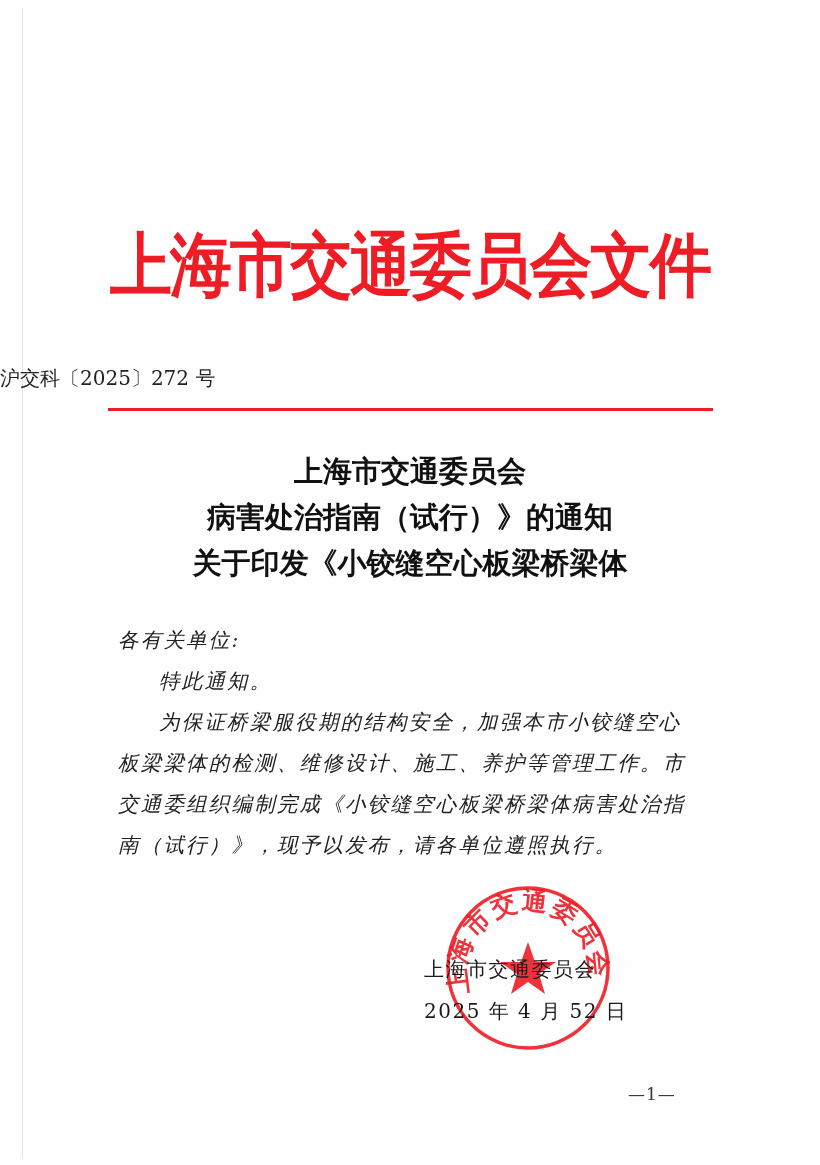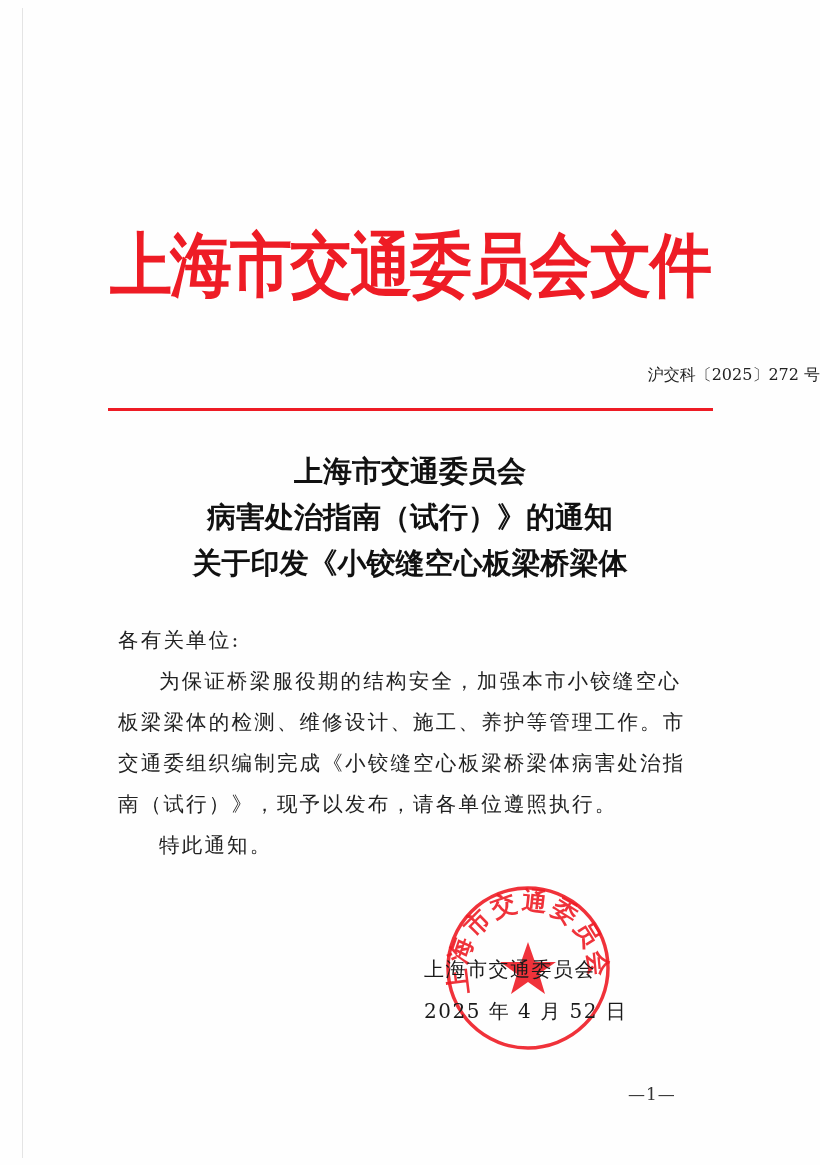--- a/index.html
+++ b/index.html
@@ -7,30 +7,30 @@
          font-family: "DejaVu Serif", "Liberation Serif", serif; color: #1a1a1a; }
   .page { position: absolute; left: 0; top: 0; width: 820px; height: 1165px; background: #fefefe; }
   .edge-line { position: absolute; left: 22px; top: 8px; width: 1px; height: 1150px; background: #e4e4e4; }
 
   .masthead { position: absolute; left: 110px; top: 222px; width: 600px; height: 86px;
               display: flex; justify-content: space-between; align-items: center;
               color: #ee1c25; font-size: 62px; font-weight: bold;
               font-family: "DejaVu Serif", serif; letter-spacing: 0; }
   .masthead span { display: inline-block; width: 60px; text-align: center; transform: scaleY(1.12); }
 
-  .docno { position: absolute; left: 0; width: 820px; top: 365px; text-align: right;
-           font-size: 16px; color: #222; font-family: "DejaVu Serif", serif; }
+  .docno { position: absolute; left: 0; width: 820px; top: 365px; text-align: left;
+           font-size: 20px; color: #222; font-family: "DejaVu Serif", serif; }
 
   .red-rule { position: absolute; left: 108px; top: 408px; width: 605px; height: 3px; background: #ee1c25; }
 
   .title { position: absolute; left: 0; width: 820px; top: 448px; text-align: center;
            font-size: 29px; font-weight: bold; line-height: 46px; color: #111; }
 
   .body-text { position: absolute; left: 118px; width: 580px; top: 620px;
-               font-size: 20.5px; line-height: 41px; color: #222; letter-spacing: 2.2px; }
+               font-size: 20.5px; line-height: 41px; color: #222; letter-spacing: 2.2px; font-style: italic; }
   .body-text p { margin: 0; }
   .indent { text-indent: 2em; }
 
   .seal { position: absolute; left: 444px; top: 884px; width: 168px; height: 168px; }
 
   .sign { position: absolute; left: 424px; width: 200px; top: 948px; font-size: 20px; line-height: 42px;
           color: #1a1a1a; letter-spacing: 1.5px; }
   .sign div { white-space: nowrap; }
 
   .page-num { position: absolute; left: 628px; top: 1084px; font-size: 17px; color: #333; letter-spacing: 1px; }
@@ -59,22 +59,22 @@
   <div class="red-rule"></div>
 
   <div class="title">
     <div>上海市交通委员会</div>
     <div>病害处治指南（试行）》的通知</div>
     <div>关于印发《小铰缝空心板梁桥梁体</div>
   </div>
 
   <div class="body-text">
     <p>各有关单位:</p>
+    <p class="indent">特此通知。</p>
     <p class="indent">为保证桥梁服役期的结构安全，加强本市小铰缝空心板梁梁体的检测、维修设计、施工、养护等管理工作。市交通委组织编制完成《小铰缝空心板梁桥梁体病害处治指南（试行）》，现予以发布，请各单位遵照执行。</p>
-    <p class="indent">特此通知。</p>
   </div>
 
   <svg class="seal" viewBox="0 0 168 168">
     <defs>
       <path id="sealArc" d="M 30 118 A 62 62 0 1 1 138 118" fill="none"></path>
     </defs>
     <circle cx="84" cy="84" r="80" fill="none" stroke="#ee1c25" stroke-width="3.5" opacity="0.9"></circle>
     <text font-size="25" font-weight="bold" fill="#ee1c25" opacity="0.9" font-family="DejaVu Serif, serif" letter-spacing="3">
       <textPath href="#sealArc" startOffset="4%">上海市交通委员会</textPath>
     </text>

